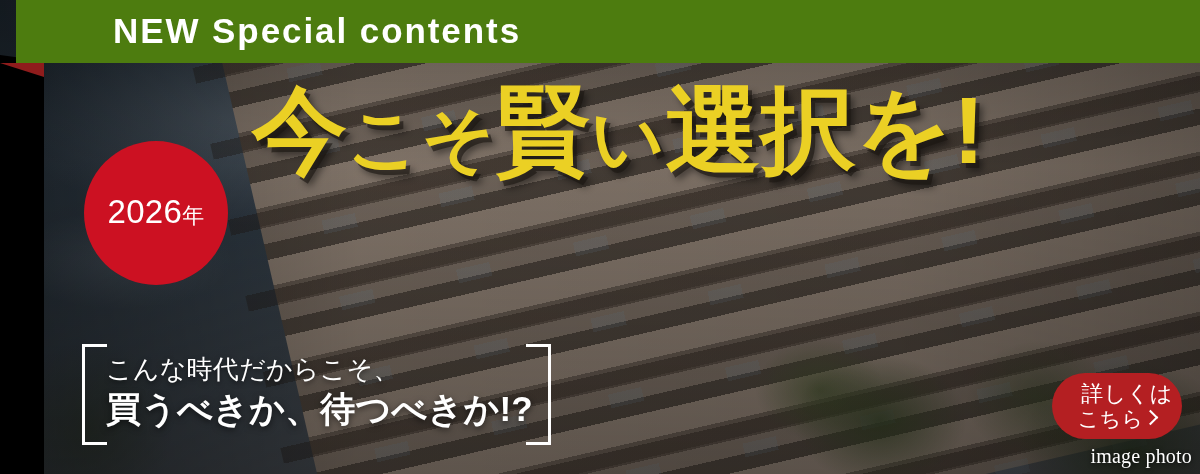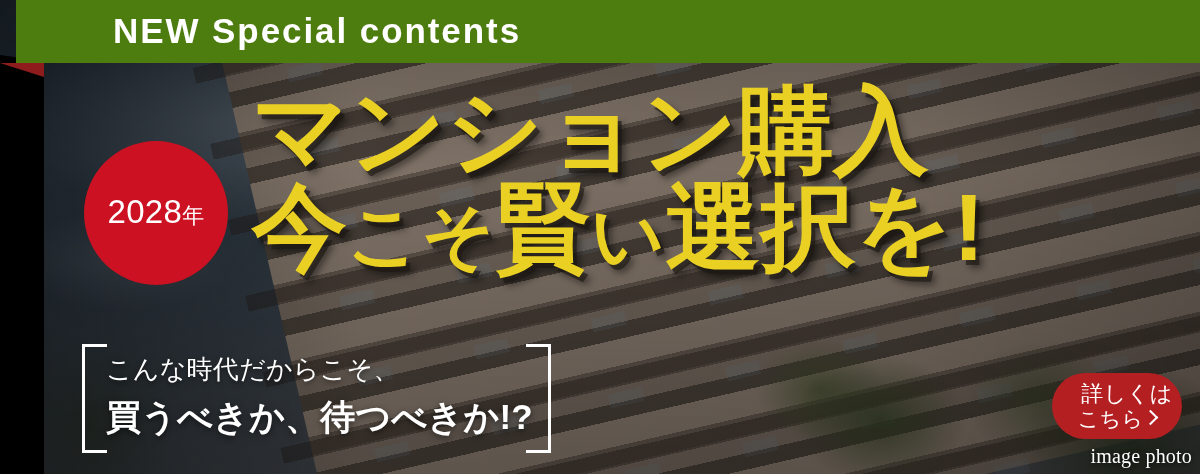--- a/index.html
+++ b/index.html
@@ -224,21 +224,21 @@
     letter-spacing: 0.01em;
     white-space: nowrap;
     text-shadow: 0 2px 5px rgba(0,0,0,0.55);
   }
   .claim-bottom {
     font-size: 35px;
     font-weight: bold;
     line-height: 1.18;
     letter-spacing: 0.005em;
     white-space: nowrap;
-    margin-top: 10px;
+    margin-top: 2px;
     text-shadow: 0 2px 6px rgba(0,0,0,0.6);
   }
 
   
   .cta {
     position: absolute;
     left: 1052px; top: 373px;
     width: 130px; height: 66px;
     border-radius: 33px;
     background: #b41f22;
@@ -303,25 +303,24 @@
   </div>
 
   <div class="left-black"></div>
 
   <div class="ribbon">
     <div class="ribbon-label">NEW Special contents</div>
   </div>
   <div class="ribbon-fold"></div>
 
   <div class="year-badge">
-    <div class="year-badge-text"><span>2028</span><span class="suffix">年</span></div>
+    <div class="year-badge-text"><span>2026</span><span class="suffix">年</span></div>
   </div>
 
   <div class="headline">
-    <span class="headline-line1">マンション購入</span>
     <span class="headline-line2"><span>今</span><span class="kana-small">こそ</span><span>賢</span><span class="kana-small">い</span><span>選択を!</span></span>
   </div>
 
   <div class="claims">
     <div class="claim">
       <div class="claim-top">こんな時代だからこそ、</div>
       <div class="claim-bottom">買うべきか、待つべきか!?</div>
     </div>
   </div>
 

